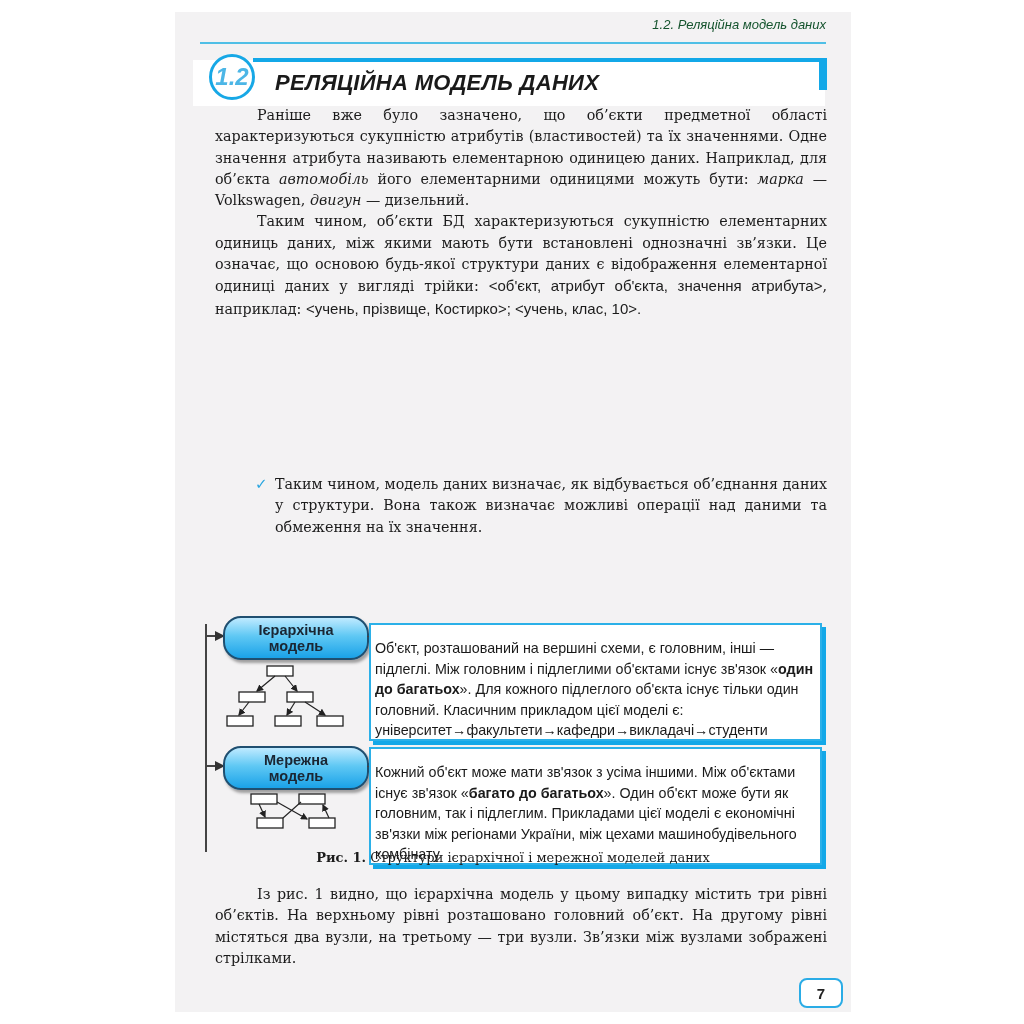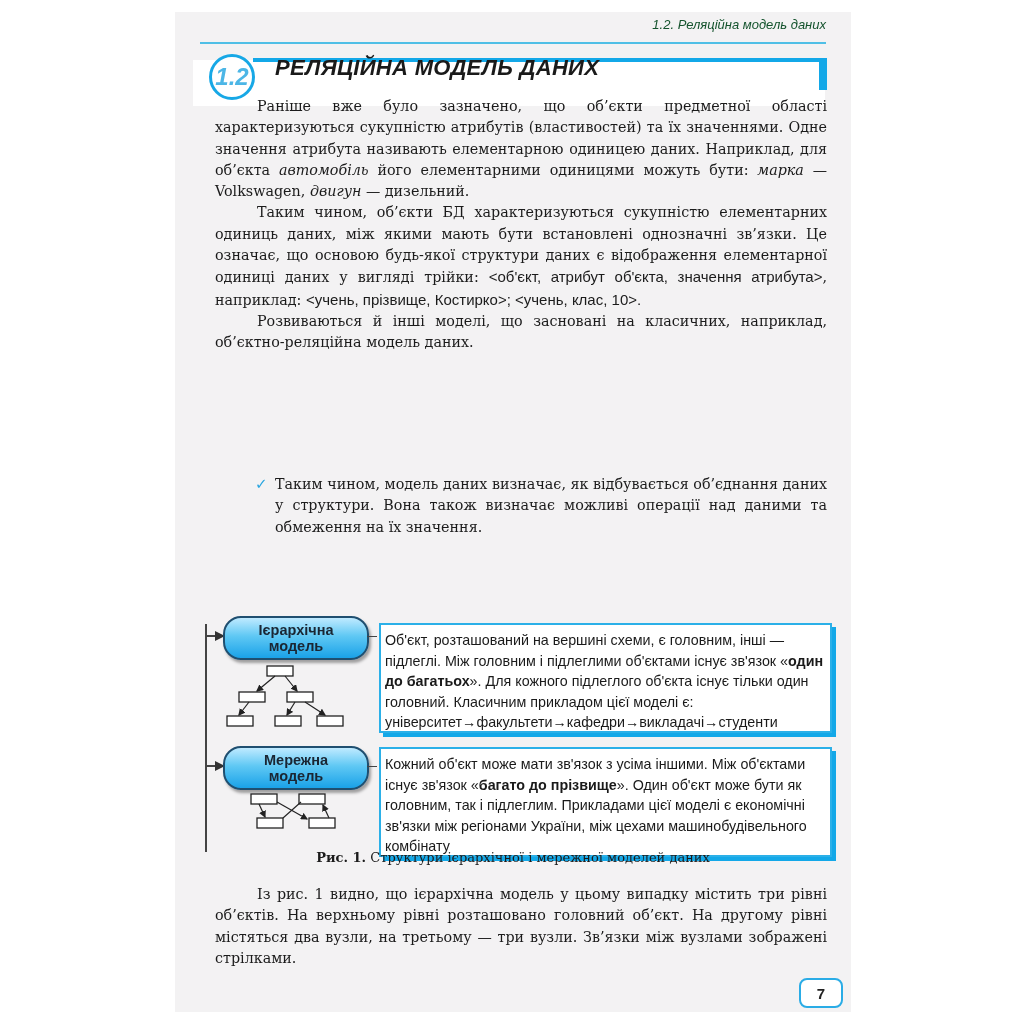--- a/index.html
+++ b/index.html
@@ -26,21 +26,21 @@
     position: absolute; left: 644px; top: 46px; width: 8px; height: 32px; background: #13a8e8;
   }
   .section-circle {
     position: absolute; left: 34px; top: 42px; width: 40px; height: 40px;
     border: 3px solid #17a8e6; border-radius: 50%; background: #ffffff;
     display: flex; align-items: center; justify-content: center;
     font-family: "Liberation Sans", sans-serif; font-weight: bold; font-style: italic;
     font-size: 24px; color: #4cb6e6;
   }
   .section-title {
-    position: absolute; left: 100px; top: 43px;
+    position: absolute; left: 100px; top: 58px;
     font-family: "Liberation Sans", sans-serif; font-weight: bold; font-style: italic;
     font-size: 22px; letter-spacing: 0.3px; color: #1a1a1a;
   }
   .body {
     position: absolute; left: 40px; width: 612px;
     font-family: "DejaVu Serif", serif; font-size: 14.3px; line-height: 21.3px;
     color: #1b1b1b; text-align: justify;
   }
   .body p { margin: 0; text-indent: 42px; }
   .body .sans { font-family: Liberation Sans, sans-serif; font-size: 15px; }
@@ -65,24 +65,24 @@
     position: absolute; left: 48px; width: 142px; height: 40px; border-radius: 18px;
     border: 2px solid #1f4f70;
     background: linear-gradient(#bfeaff 0%, #5fc8f4 45%, #1aa2e8 100%);
     box-shadow: 2px 3px 3px rgba(0,0,0,0.35);
     display: flex; align-items: center; justify-content: center; text-align: center;
     font-family: "Liberation Sans", sans-serif; font-weight: bold; font-size: 14.5px; line-height: 16px;
     color: #1a2633;
   }
   .connector { position: absolute; height: 1px; background: #444; }
   .desc-box {
-    position: absolute; left: 204px; width: 440px;
+    position: absolute; left: 194px; width: 440px;
     border: 2px solid #2bb0e8; background: #ffffff;
     box-shadow: 4px 4px 0 #13a8e8;
-    padding: 5px 5px 3px 4px;
+    padding: 13px 5px 3px 4px;
     font-family: "Liberation Sans", sans-serif; font-size: 14.3px; line-height: 20.6px;
     color: #1a1a1a;
   }
   .desc-box b { font-weight: bold; }
   .caption {
     position: absolute; left: 0; width: 676px; top: 838px; text-align: center;
     font-family: "DejaVu Serif", serif; font-size: 13px; color: #1b1b1b;
   }
   .caption b { font-weight: bold; margin-top: 43px; }
   .page-num {
@@ -99,24 +99,23 @@
 
   <div class="running-head">1.2.  Реляційна модель даних</div>
   <div class="head-rule"></div>
 
   <div class="title-band"></div>
   <div class="title-top-bar"></div>
   <div class="title-right-bar"></div>
   <div class="section-circle">1.2</div>
   <div class="section-title">РЕЛЯЦІЙНА МОДЕЛЬ ДАНИХ</div>
 
-  <div class="body" style="top:84px;">
+  <div class="body" style="top:93px;">
     <p><span>Раніше вже було зазначено, що об’єкти предметної області характеризуються сукупністю атрибутів (властивостей) та їх значеннями. Одне значення атрибута називають елементарною одиницею даних. Наприклад, для об’єкта </span><i>автомобіль</i><span> його елементарними одиницями можуть бути: </span><i>марка</i><span> — Volkswagen, </span><i>двигун</i><span> — дизельний.</span></p>
     <p><span>Таким чином, об’єкти БД характеризуються сукупністю елементарних одиниць даних, між якими мають бути встановлені однозначні зв’язки. Це означає, що основою будь-якої структури даних є відображення елементарної одиниці даних у вигляді трійки: </span><span class="sans">&lt;об'єкт, атрибут об'єкта, значення атрибута&gt;</span><span>, наприклад: </span><span class="sans">&lt;учень, прізвище, Костирко&gt;; &lt;учень, клас, 10&gt;.</span></p>
-    <p>Розвиваються й інші моделі, що засновані на класичних, наприклад, об’єктно-реляційна модель даних.</p>
   </div>
 
   <div class="note" style="top:462px;">
     <span class="check">✓</span>
     <span>Таким чином, модель даних визначає, як відбувається об’єднання даних у структури. Вона також визначає можливі операції над даними та обмеження на їх значення.</span>
   </div>
 
 
   <div>
     <div class="diag-vline"></div>
@@ -168,21 +167,21 @@
       <rect x="74" y="2" width="26" height="10" fill="#fff" stroke="#222" stroke-width="1.3"></rect>
       <rect x="32" y="26" width="26" height="10" fill="#fff" stroke="#222" stroke-width="1.3"></rect>
       <rect x="84" y="26" width="26" height="10" fill="#fff" stroke="#222" stroke-width="1.3"></rect>
       <line x1="34" y1="12" x2="40" y2="25" stroke="#222" stroke-width="1.2" marker-end="url(#ah2)"></line>
       <line x1="52" y1="10" x2="82" y2="27" stroke="#222" stroke-width="1.2" marker-end="url(#ah2)"></line>
       <line x1="76" y1="10" x2="58" y2="26" stroke="#222" stroke-width="1.2"></line>
       <line x1="104" y1="26" x2="98" y2="13" stroke="#222" stroke-width="1.2" marker-end="url(#ah2)"></line>
     </svg>
 
     <div class="desc-box" style="top:735px; height:98px;">
-      <span>Кожний об'єкт може мати зв'язок з усіма іншими. Між об'єктами існує зв'язок «</span><b>багато до прізвище</b><span>». Один об'єкт може бути як головним, так і підлеглим. Прикладами цієї моделі є економічні зв'язки між регіонами України, між цехами машинобудівельного комбінату</span>
+      <span>Кожний об'єкт може мати зв'язок з усіма іншими. Між об'єктами існує зв'язок «</span><b>багато до багатьох</b><span>». Один об'єкт може бути як головним, так і підлеглим. Прикладами цієї моделі є економічні зв'язки між регіонами України, між цехами машинобудівельного комбінату</span>
     </div>
   </div>
 
   <div class="caption">
     <b>Рис. 1.</b><span> Структури ієрархічної і мережної моделей даних</span>
   </div>
 
   <div class="body" style="top:872px;">
     <p>Із рис. 1 видно, що ієрархічна модель у цьому випадку містить три рівні об’єктів. На верхньому рівні розташовано головний об’єкт. На другому рівні містяться два вузли, на третьому — три вузли. Зв’язки між вузлами зображені стрілками.</p>
   </div>

